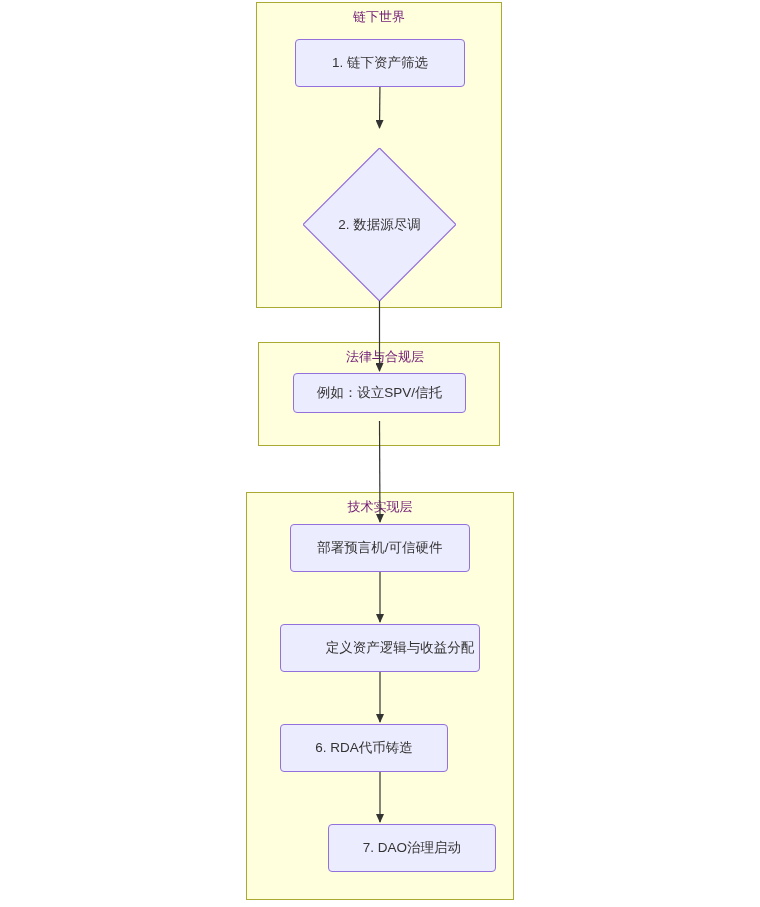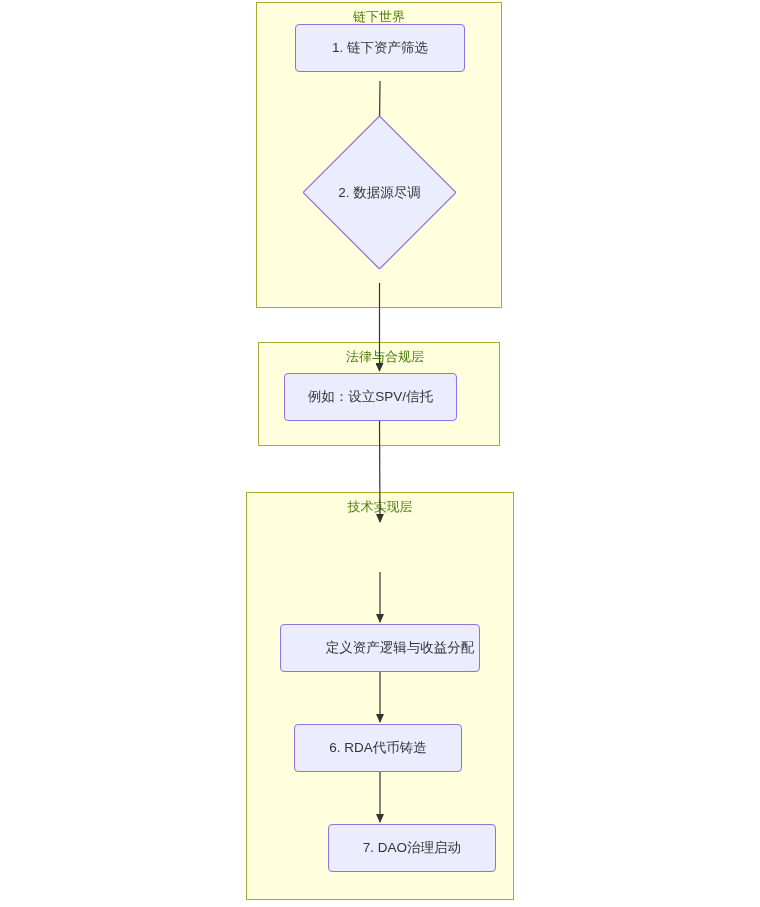--- a/index.html
+++ b/index.html
@@ -23,21 +23,21 @@
   }
   .cluster-box {
     position: absolute;
     background: #ffffde;
     border: 1px solid #aaaa33;
     box-sizing: border-box;
   }
   .cluster-label {
     position: absolute;
     font-size: 13px;
-    color: #4d7c0f;
+    color: #701a75;
     white-space: nowrap;
     text-align: center;
     font-family: "Liberation Sans", sans-serif;
   }
   .node {
     position: absolute;
     background: #ececff;
     border: 1px solid #9370db;
     border-radius: 4px;
     box-sizing: border-box;
@@ -104,27 +104,28 @@
       </marker>
     </defs>
     <path class="edge-path" id="e12" marker-end="url(#arrow)" d="M380,81 L379.5,128"></path>
     <path class="edge-path" id="e23" marker-end="url(#arrow)" d="M379.5,283 L379.5,371"></path>
     <path class="edge-path" id="e34" marker-end="url(#arrow)" d="M379.5,421 L380,522"></path>
     <path class="edge-path" id="e45" marker-end="url(#arrow)" d="M380,572 L380,622"></path>
     <path class="edge-path" id="e56" marker-end="url(#arrow)" d="M380,672 L380,722"></path>
     <path class="edge-path" id="e67" marker-end="url(#arrow)" d="M380,772 L380,822"></path>
   </svg>
 
-  <div class="node" id="n1" style="left: 295px; top: 24px; width: 170px; height: 48px;">1. 链下资产筛选</div>
+  <div class="node" id="n1" style="left: 295px; top: 39px; width: 170px; height: 48px;">1. 链下资产筛选</div>
 
-  <div class="diamond-wrap" id="n2" style="left: 303px; top: 116px; width: 153px; height: 153px;">
+  <div class="diamond-wrap" id="n2" style="left: 303px; top: 148px; width: 153px; height: 153px;">
     <svg class="diamond-shape" viewBox="0 0 100 100" preserveAspectRatio="none">
       <polygon points="50,0 100,50 50,100 0,50" fill="#ececff" stroke="#9370db" stroke-width="1.2" vector-effect="non-scaling-stroke"></polygon>
     </svg>
     <span class="diamond-text">2. 数据源尽调</span>
   </div>
 
-  <div class="node" id="n3" style="left: 284px; top: 373px; width: 173px; height: 48px;">例如：设立SPV/信托</div>
+  <div class="node" id="n3" style="left: 293px; top: 373px; width: 173px; height: 40px;">例如：设立SPV/信托</div>
+  <div class="node" id="n4" style="left: 290px; top: 524px; width: 180px; height: 48px;">部署预言机/可信硬件</div>
   <div class="node" id="n5" style="left: 280px; top: 624px; width: 200px; height: 48px; padding-left: 40px;">定义资产逻辑与收益分配</div>
-  <div class="node" id="n6" style="left: 294px; top: 724px; width: 168px; height: 48px;">6. RDA代币铸造</div>
+  <div class="node" id="n6" style="left: 280px; top: 724px; width: 168px; height: 48px;">6. RDA代币铸造</div>
   <div class="node" id="n7" style="left: 296px; top: 824px; width: 168px; height: 48px; margin-left: 32px;">7. DAO治理启动</div>
 
 </div>
 
 </body></html>

